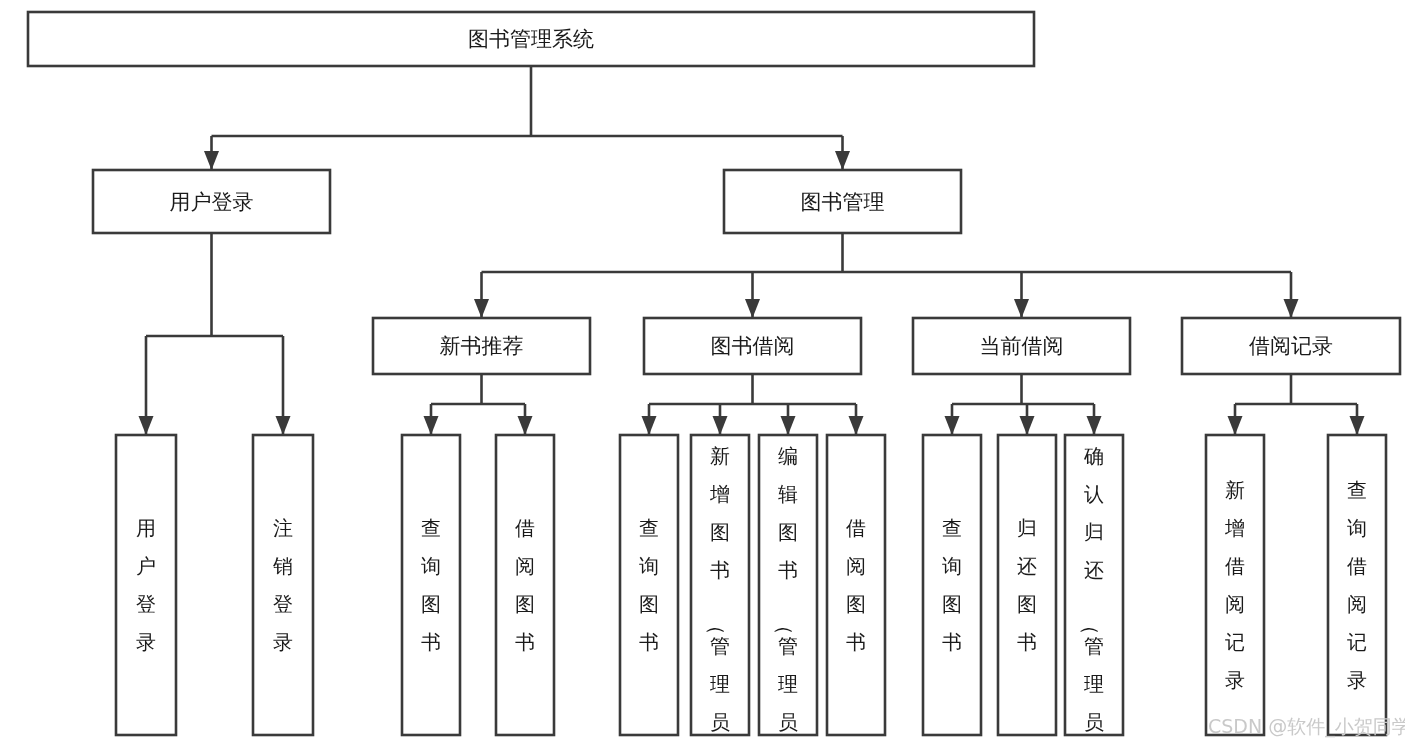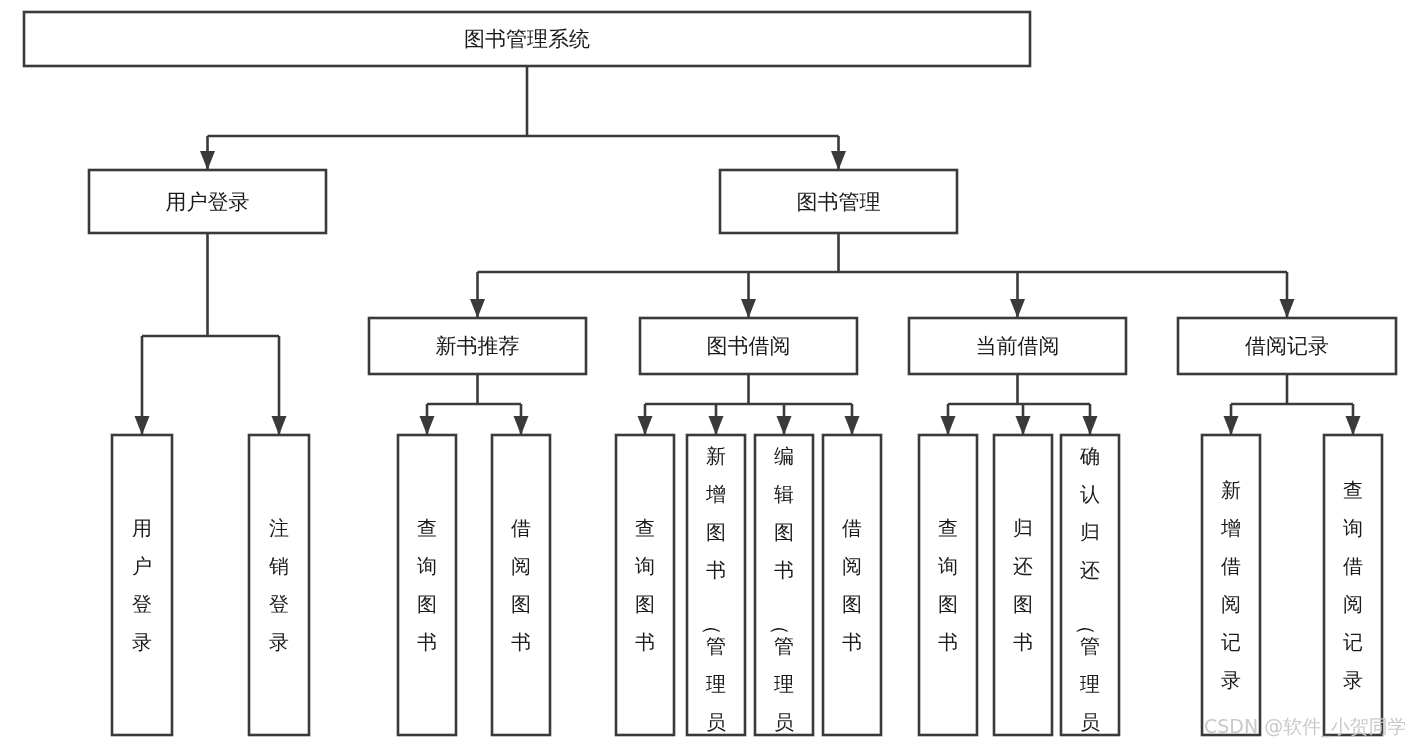--- a/index.html
+++ b/index.html
@@ -10,24 +10,25 @@
   }
   body {
     width: 1405px;
     height: 747px;
     position: relative;
     overflow: hidden;
     font-family: "DejaVu Sans", "Liberation Sans", sans-serif;
   }
   #diagram-root {
     position: absolute;
-    left: 8px;
+    left: 0;
     top: 0;
     width: 1128px;
     height: 747px;
+    padding-left: 12px;
   }
   svg.diagram-canvas {
     display: block;
     width: 1405px;
     height: 747px;
   }
   .node-box {
     fill: #ffffff;
     stroke: #3a3a3a;
     stroke-width: 2.6;

